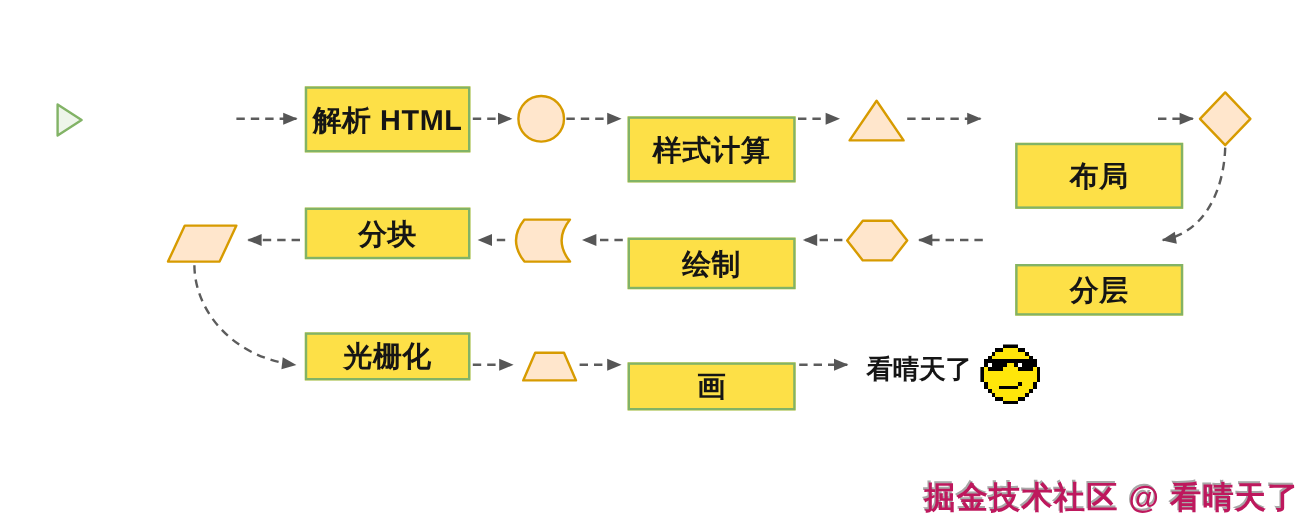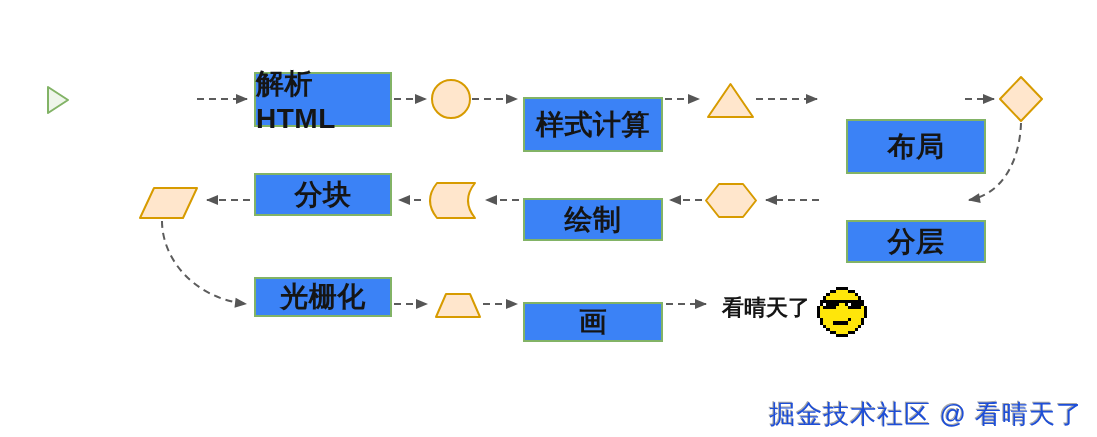--- a/index.html
+++ b/index.html
@@ -6,45 +6,45 @@
   #canvas{
     position:relative;
     width:1097px;height:437px;
     background:#ffffff;
     font-family:"Liberation Sans","DejaVu Sans",sans-serif;
     overflow:hidden;
   }
   .node{
     position:absolute;
     box-sizing:border-box;
-    background:#3b82f6;
+    background:#fde047;
     border:2px solid #82b366;
     display:flex;align-items:center;justify-content:center;
-    font-size:28px;font-weight:600;color:#151515;
+    font-size:24px;font-weight:600;color:#151515;
     letter-spacing:0.5px;
   }
   .col-a{left:254px;width:138px;}
   .col-b{left:523px;width:140px;margin-top:25px;}
   .col-c{left:846px;width:140px;margin-top:47px;}
   .row-1{top:72px;height:55px;}
   .row-2{top:173px;height:43px;}
   .row-3{top:277px;height:40px;}
   #svg-layer{position:absolute;left:0;top:0;}
   .flow-label{
     position:absolute;
     font-size:22px;font-weight:600;color:#151515;
     white-space:pre;
   }
   #start-label{left:76px;top:88px;}
   #end-label{left:722px;top:293px;}
   #watermark{
     position:absolute;
     right:14px;bottom:5px;
-    font-size:26px;font-weight:400;
-    color:#1d4ed8;
+    font-size:26px;font-weight:700;
+    color:#be185d;
     text-shadow:-1px -1px 0 #a8a8a8, 1px 2px 1px #ffffff;
     letter-spacing:1px;
   }
   .emoji{position:absolute;left:817px;top:287px;width:50px;height:50px;}
 </style>
 </head>
 <body>
 
 <div id="canvas">
 

